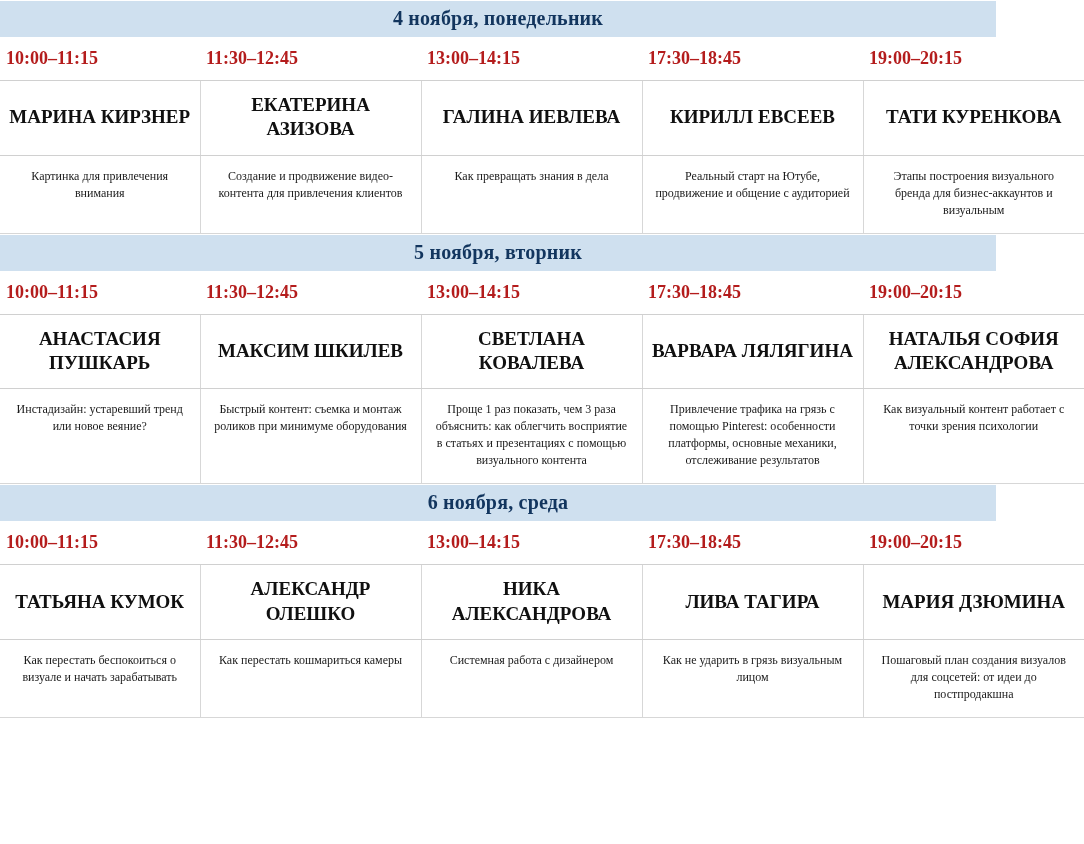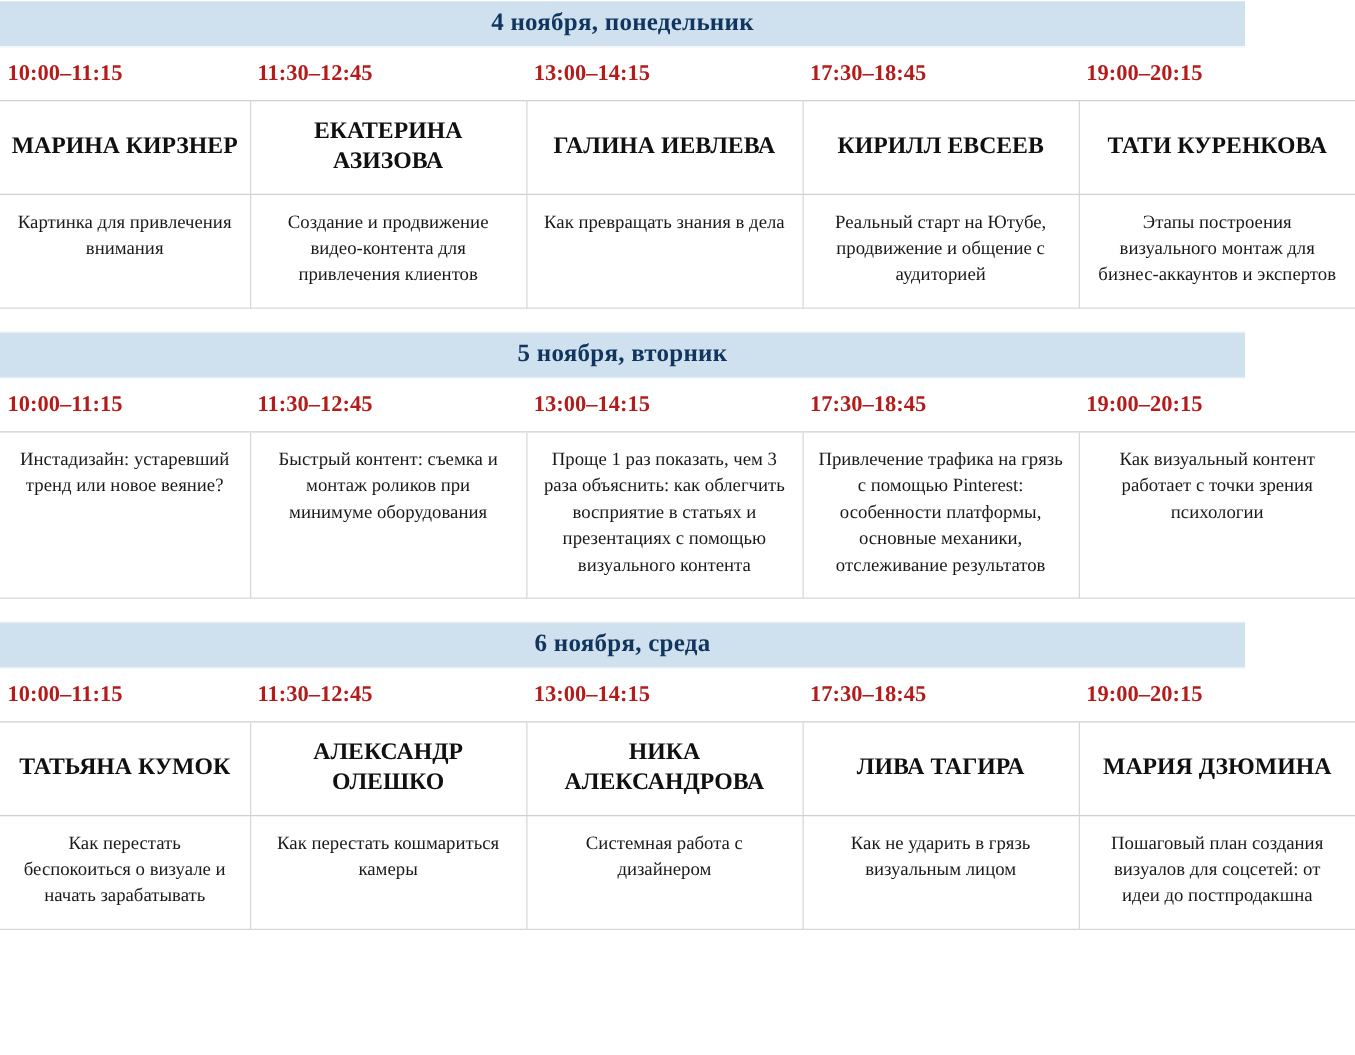--- a/index.html
+++ b/index.html
@@ -11,21 +11,20 @@
     width: 1084px;
     font-family: "Liberation Serif", "DejaVu Serif", serif;
     color: #111111;
     -webkit-font-smoothing: antialiased;
   }
   .schedule {
     width: 1084px;
   }
   .day-block {
     width: 996px;
-    margin-bottom: 18px;
   }
   .day-header {
     background: #cfe0ef;
     border-top: 1px solid #ffffff;
     border-bottom: 1px solid #ffffff;
     text-align: center;
     font-weight: bold;
     font-size: 20px;
     color: #12355e;
     padding: 6px 0 7px 0;
@@ -61,21 +60,21 @@
     border-right: 1px solid #d7d7d7;
     border-top: 1px solid #d0d0d0;
     border-bottom: 1px solid #d0d0d0;
     vertical-align: middle;
     line-height: 1.28;
   }
   tr.speaker-row td:first-child { border-left: none; }
   tr.speaker-row td:last-child { border-right: none; font-family: Liberation Serif, serif; }
   tr.topic-row td {
     text-align: center;
-    font-size: 15px;
+    font-size: 12px;
     color: #1a1a1a;
     padding: 12px 12px 14px 12px;
     line-height: 1.42;
     border-left: 1px solid #d7d7d7;
     border-right: 1px solid #d7d7d7;
     border-top: none;
     border-bottom: 1px solid #d7d7d7;
     vertical-align: top;
   }
   tr.topic-row td:first-child { border-left: none; }
@@ -114,21 +113,21 @@
           <td>ЕКАТЕРИНА АЗИЗОВА</td>
           <td>ГАЛИНА ИЕВЛЕВА</td>
           <td>КИРИЛЛ ЕВСЕЕВ</td>
           <td>ТАТИ КУРЕНКОВА</td>
         </tr>
         <tr class="topic-row">
           <td>Картинка для привлечения внимания</td>
           <td>Создание и продвижение видео-контента для привлечения клиентов</td>
           <td>Как превращать знания в дела</td>
           <td>Реальный старт на Ютубе, продвижение и общение с аудиторией</td>
-          <td>Этапы построения визуального монтаж для бизнес-аккаунтов и экспертов</td>
+          <td>Этапы построения визуального бренда для бизнес-аккаунтов и визуальным</td>
         </tr>
       </tbody>
     </table>
   </div>
 
   <div class="day-block">
     <div class="day-header">5 ноября, вторник</div>
     <table class="day-table">
       <colgroup>
         <col class="col-0">
@@ -138,20 +137,27 @@
           <col class="col-4">
       </colgroup>
       <tbody>
         <tr class="time-row">
           <td>10:00–11:15</td>
           <td>11:30–12:45</td>
           <td>13:00–14:15</td>
           <td>17:30–18:45</td>
           <td>19:00–20:15</td>
         </tr>
+        <tr class="speaker-row">
+          <td>АНАСТАСИЯ ПУШКАРЬ</td>
+          <td>МАКСИМ ШКИЛЕВ</td>
+          <td>СВЕТЛАНА КОВАЛЕВА</td>
+          <td>ВАРВАРА ЛЯЛЯГИНА</td>
+          <td>НАТАЛЬЯ СОФИЯ АЛЕКСАНДРОВА</td>
+        </tr>
         <tr class="topic-row">
           <td>Инстадизайн: устаревший тренд или новое веяние?</td>
           <td>Быстрый контент: съемка и монтаж роликов при минимуме оборудования</td>
           <td>Проще 1 раз показать, чем 3 раза объяснить: как облегчить восприятие в статьях и презентациях с помощью визуального контента</td>
           <td>Привлечение трафика на грязь с помощью Pinterest: особенности платформы, основные механики, отслеживание результатов</td>
           <td>Как визуальный контент работает с точки зрения психологии</td>
         </tr>
       </tbody>
     </table>
   </div>

